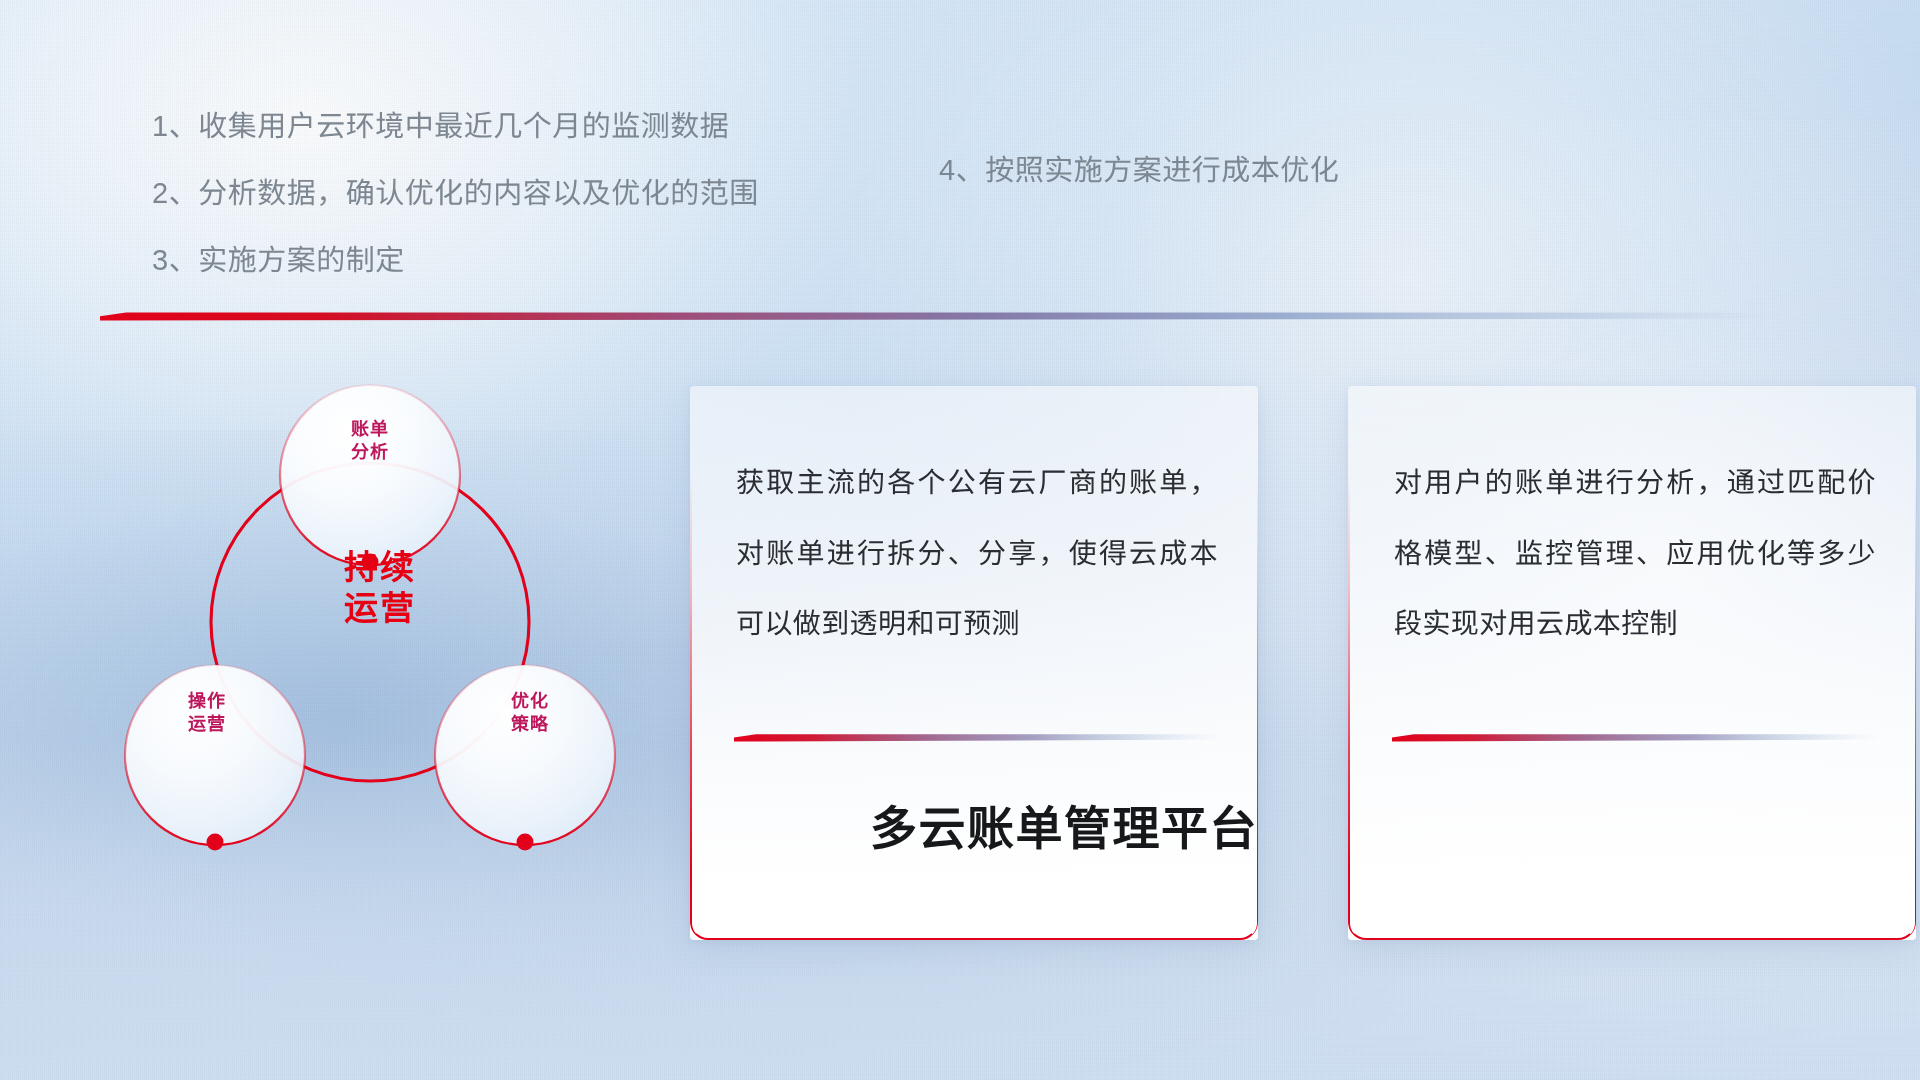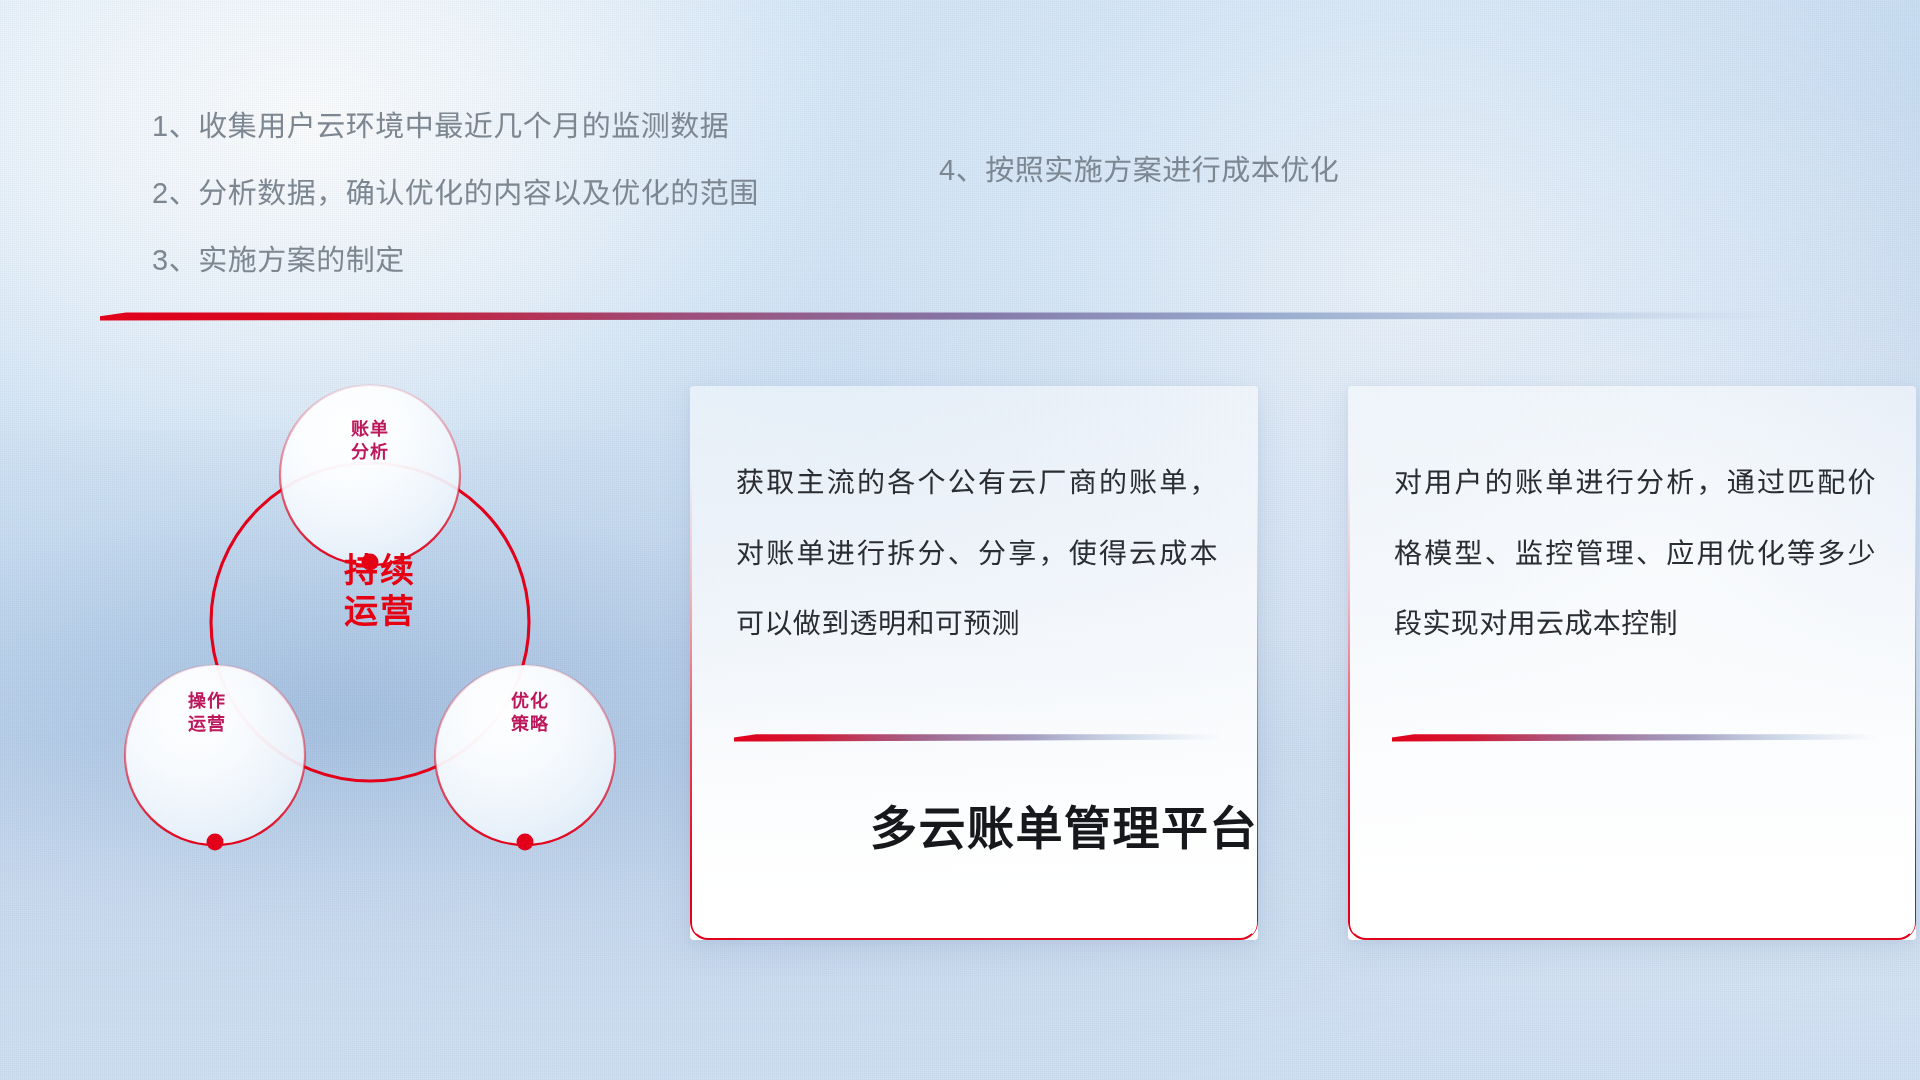--- a/index.html
+++ b/index.html
@@ -148,20 +148,21 @@
     font-size: 18px;
     line-height: 1.28;
     letter-spacing: 1px;
     white-space: pre-line;
   }
   .venn-label.center {
     color: #e60012;
     font-size: 34px;
     line-height: 1.22;
     letter-spacing: 2px;
+    font-family: Liberation Mono, monospace;
   }
   .vl-top    { left: 185px; top: 73px;  width: 180px; }
   .vl-left   { left: 22px;  top: 345px; width: 180px; }
   .vl-right  { left: 345px; top: 345px; width: 180px; }
   .vl-center { left: 195px; top: 205px; width: 180px; }
 
   
   .card {
     position: absolute;
     top: 386px;

